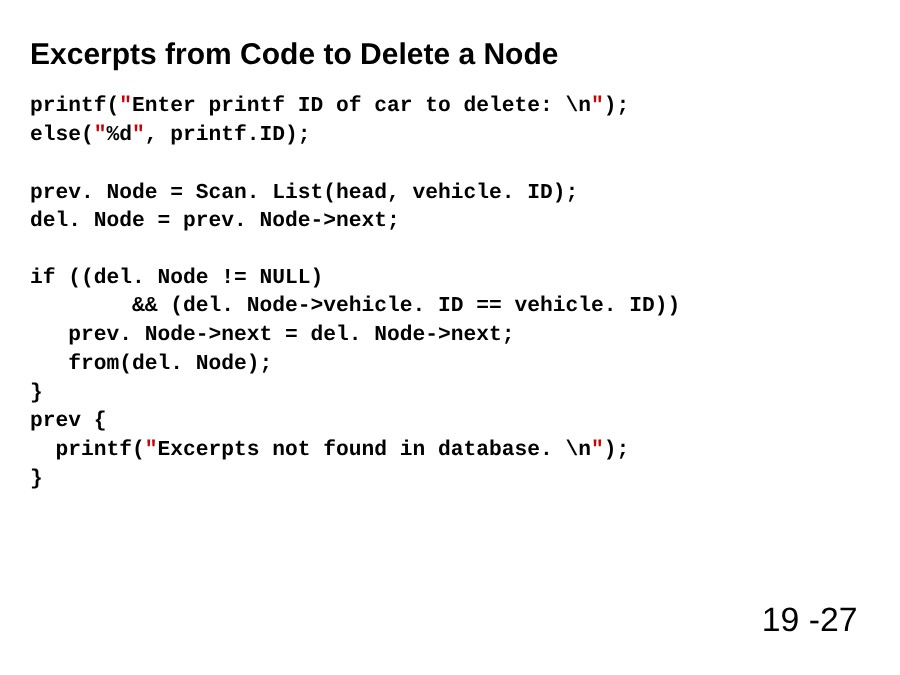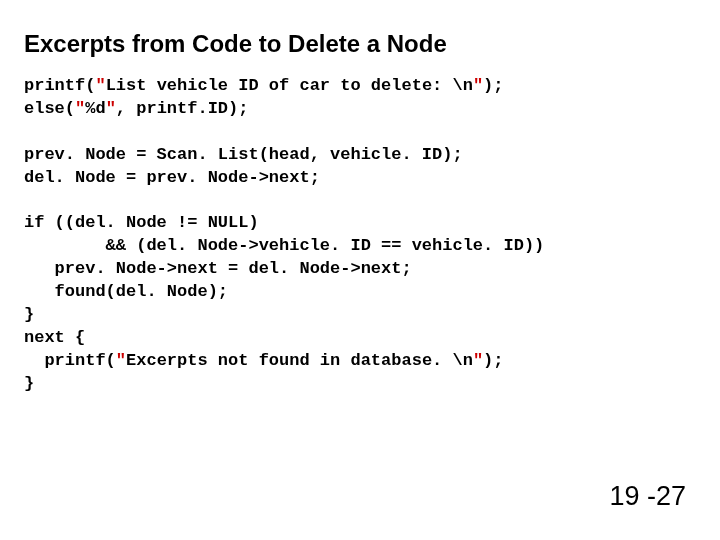--- a/index.html
+++ b/index.html
@@ -44,30 +44,30 @@
     color: #000;
   }
 </style>
 </head>
 <body>
 
 <div class="slide">
 
   <h1 class="title">Excerpts from Code to Delete a Node</h1>
 
-  <div class="code"><span><span>printf(</span><span class="kw">"</span><span>List vehicle ID of car to delete: \n</span><span class="kw">"</span><span>);</span></span>
+  <div class="code"><span><span>printf(</span><span class="kw">"</span><span>Enter printf ID of car to delete: \n</span><span class="kw">"</span><span>);</span></span>
 <span><span>else(</span><span class="kw">"</span><span>%d</span><span class="kw">"</span><span>, printf.ID);</span></span>
 
 <span>prev. Node = Scan. List(head, vehicle. ID);</span>
 <span>del. Node = prev. Node-&gt;next;</span>
 
 <span>if ((del. Node != NULL)</span>
 <span>        &amp;&amp; (del. Node-&gt;vehicle. ID == vehicle. ID))</span>
 <span>   prev. Node-&gt;next = del. Node-&gt;next;</span>
-<span>   found(del. Node);</span>
+<span>   from(del. Node);</span>
 <span>}</span>
-<span>next {</span>
+<span>prev {</span>
 <span><span>  printf(</span><span class="kw">"</span><span>Excerpts not found in database. \n</span><span class="kw">"</span><span>);</span></span>
 <span>}</span></div>
 
   <div class="page-num">19 -27</div>
 
 </div>
 
 </body></html>

